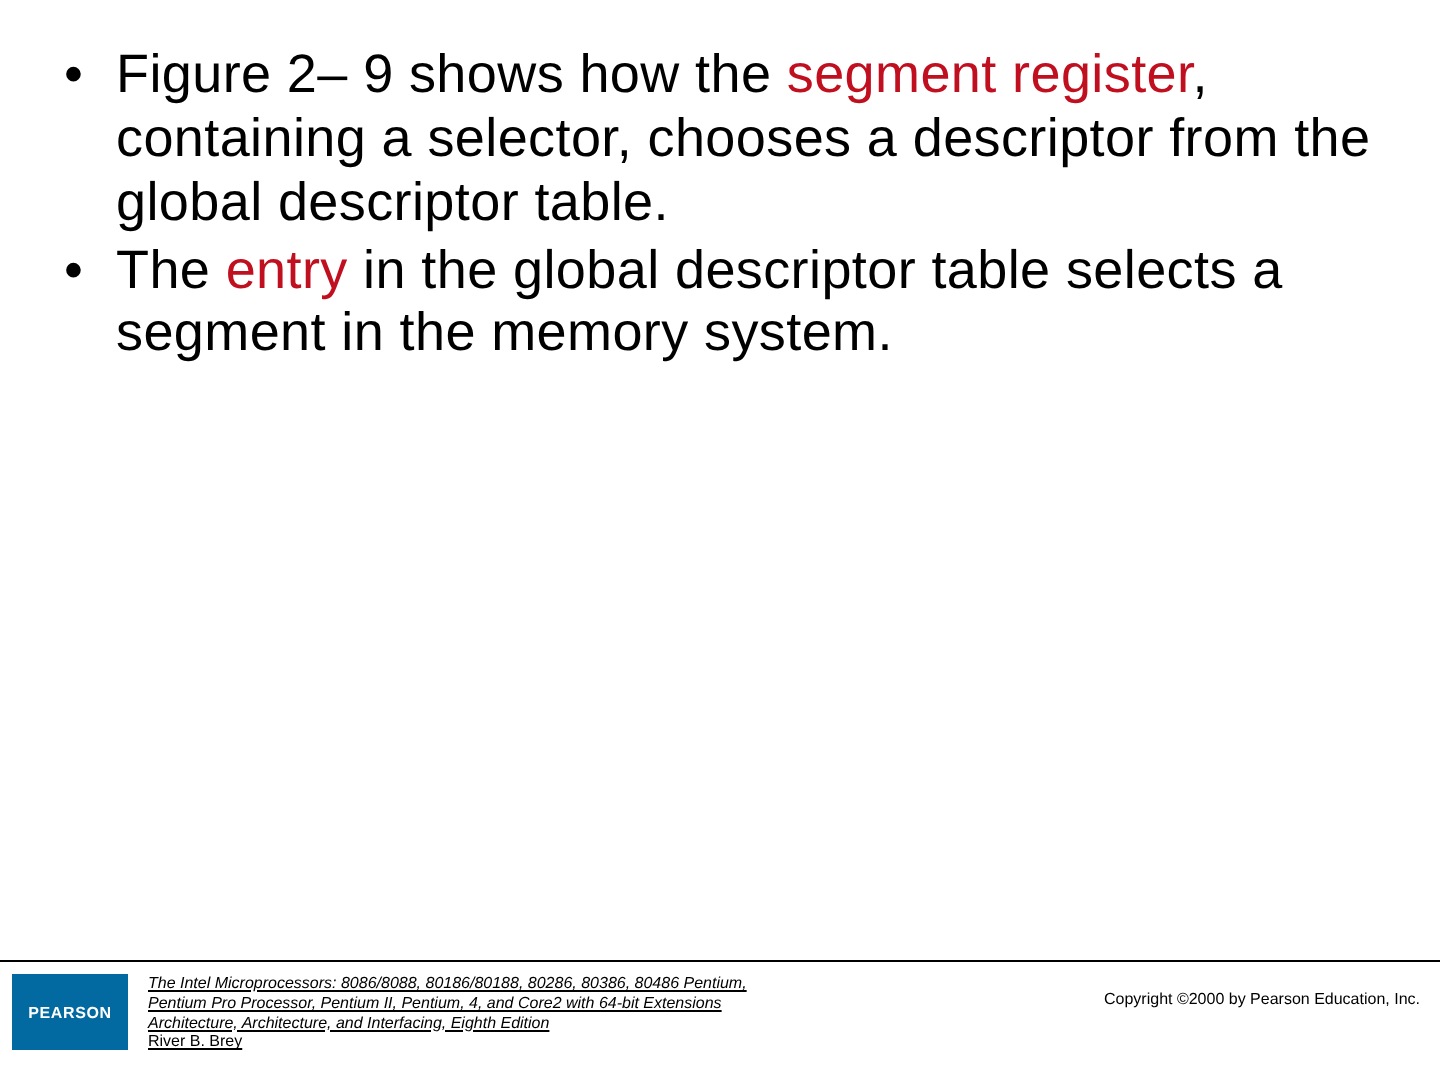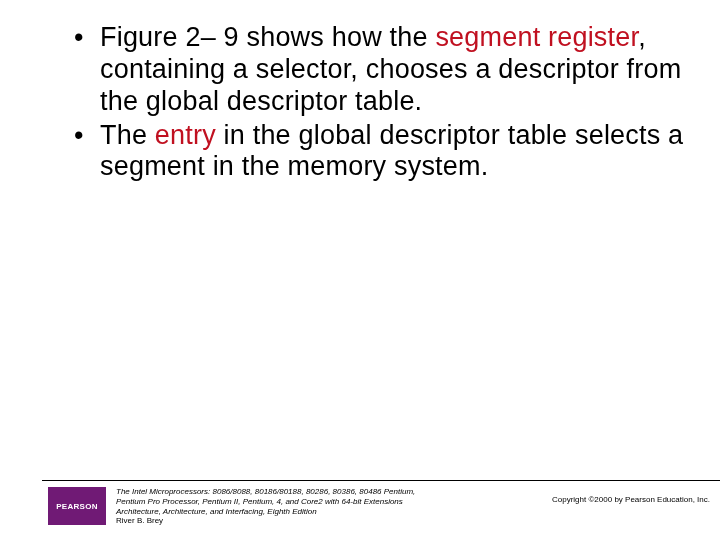--- a/index.html
+++ b/index.html
@@ -1,20 +1,20 @@
 <!DOCTYPE html>
 <html><head>
 <meta charset="utf-8">
 <style>
   * { margin: 0; padding: 0; box-sizing: border-box; }
   html, body { width: 720px; height: 540px; background: #fff; font-family: Arial, Helvetica, sans-serif; }
   .slide {
     width: 720px; height: 540px;
     position: relative;
-    display: flex; flex-direction: column; padding-left: 42px;
+    display: flex; flex-direction: column;
   }
   .content {
     flex: 1;
     padding: 22px 30px 0 30px;
   }
   ul.bullets {
     list-style: none;
     font-size: 27px;
     line-height: 1.18;
     color: #000;
@@ -37,34 +37,35 @@
   .footer {
     border-top: 1.5px solid #000;
     height: 60px;
     display: flex;
     align-items: flex-start;
     padding: 4px 10px 0 6px;
     gap: 10px;
   }
   .pearson-logo {
     width: 58px; height: 38px;
-    background: #701a75;
+    background: #0369a1;
     color: #fff;
     display: flex; align-items: center; justify-content: center;
     font-size: 8px; font-weight: bold; letter-spacing: 0.3px;
     flex-shrink: 0;
     margin-top: 2px;
     text-align: center;
   }
   .book-info {
     flex: 1;
     font-size: 8px;
     line-height: 1.22;
     color: #000;
     padding-top: 2px;
+    text-decoration: underline;
   }
   .book-info .t1 { font-style: italic; }
   .book-info .t2 { font-style: italic; }
   .book-info .t3 { font-style: italic; }
   .copyright {
     font-size: 8px;
     line-height: 1.22;
     text-align: right;
     color: #000;
     padding-top: 10px;

